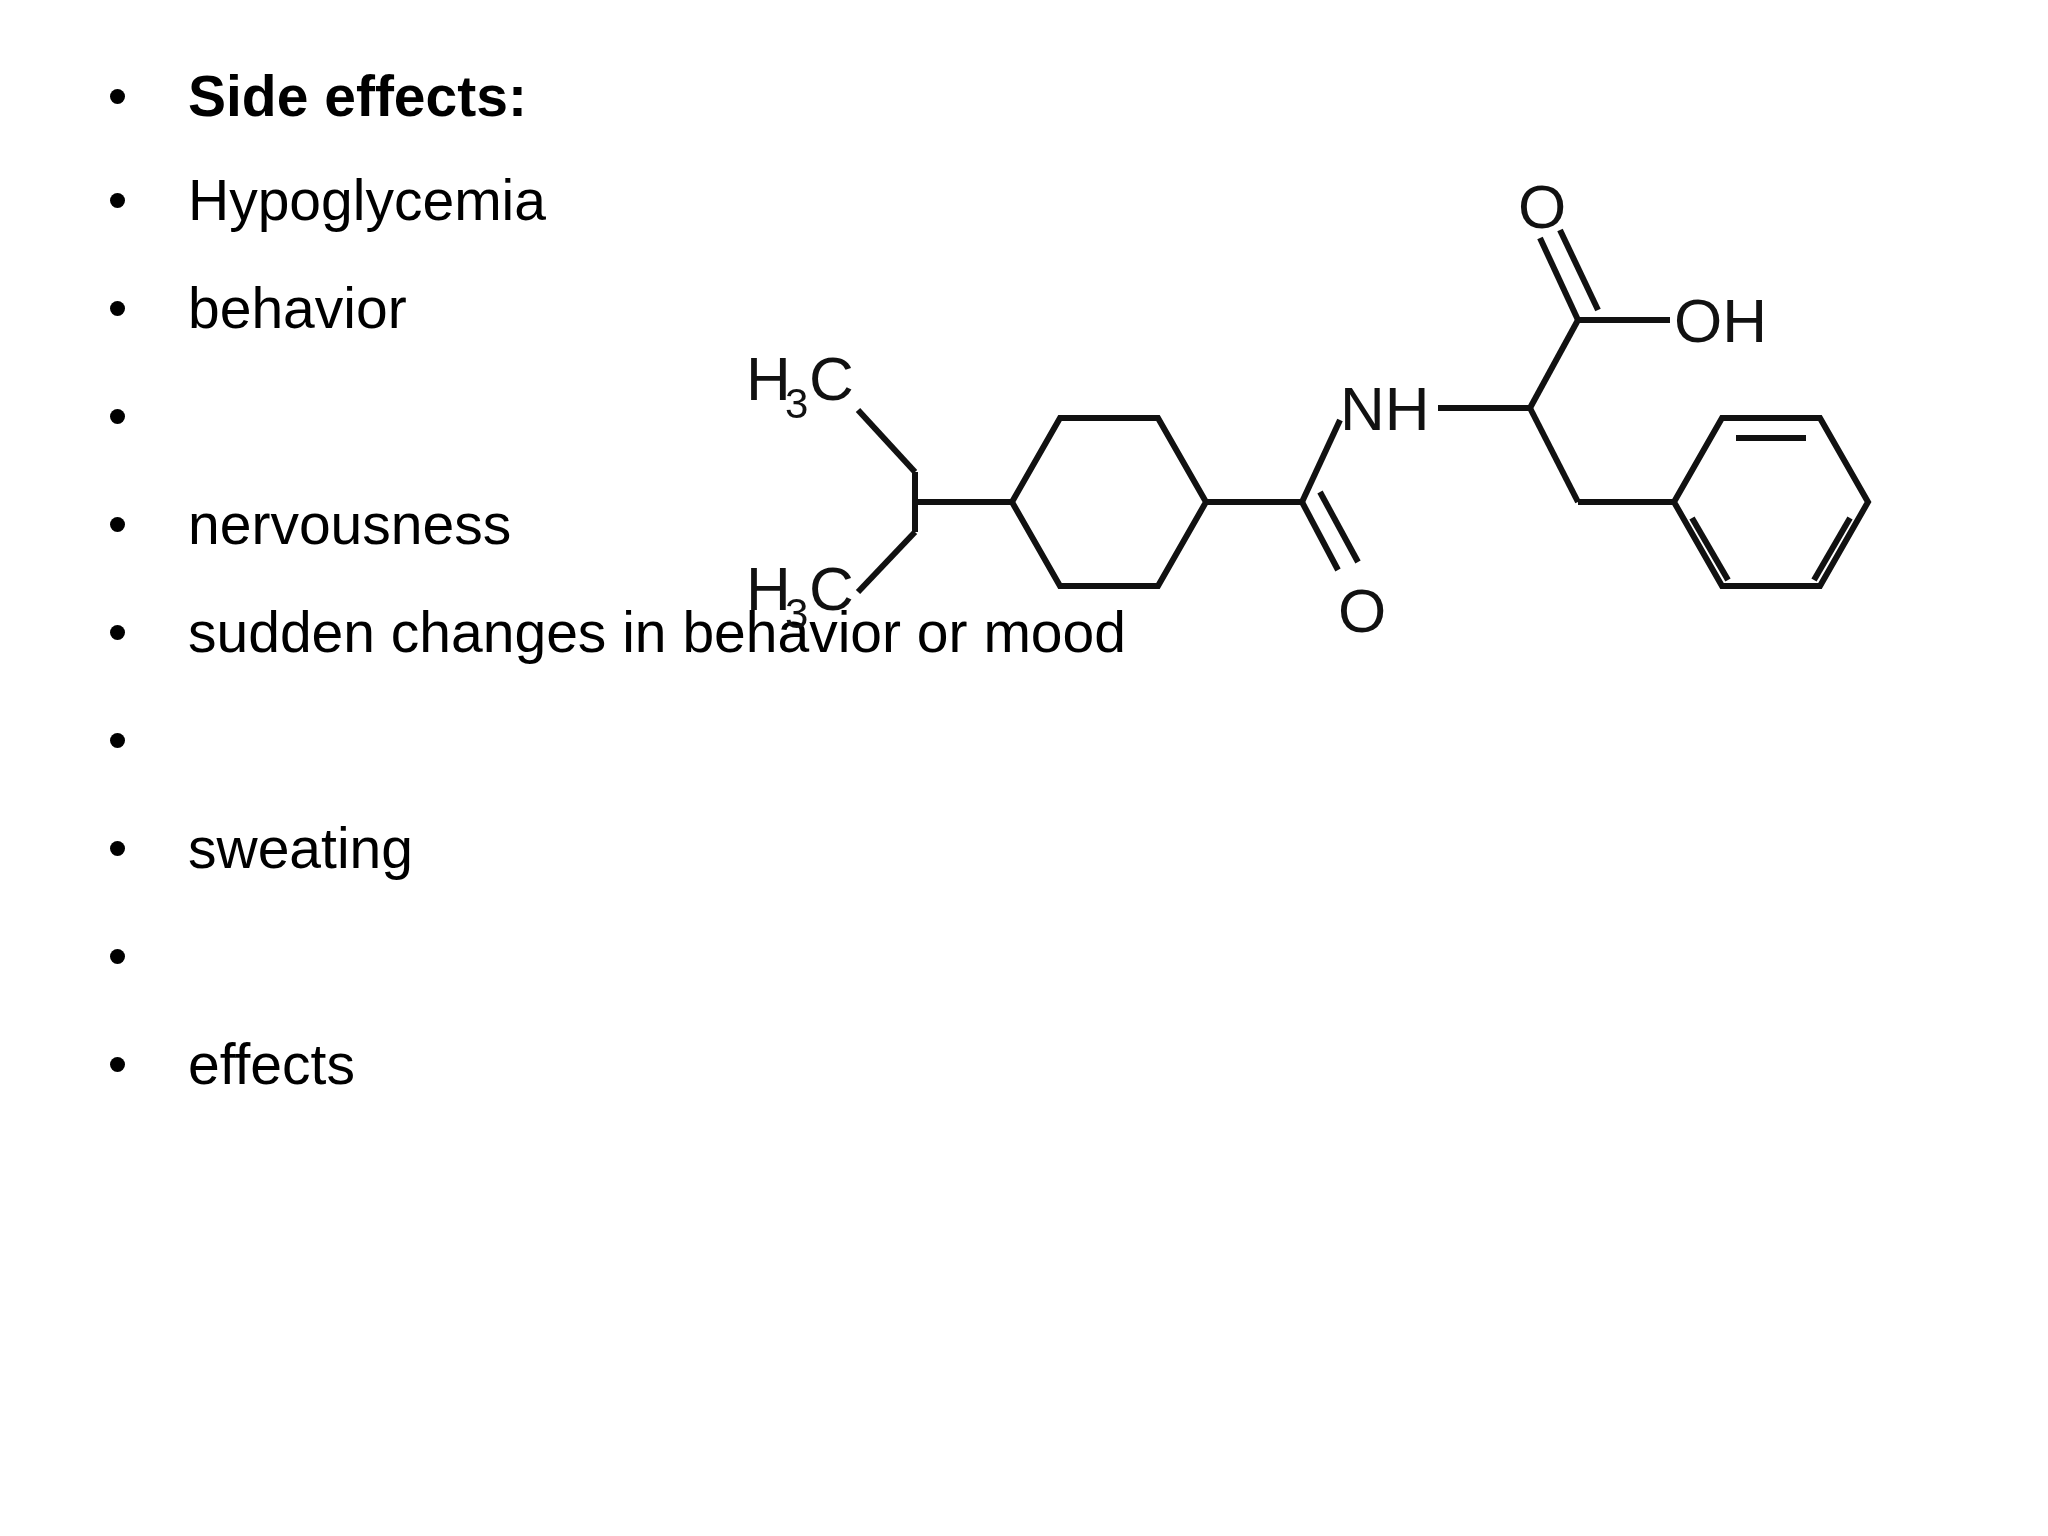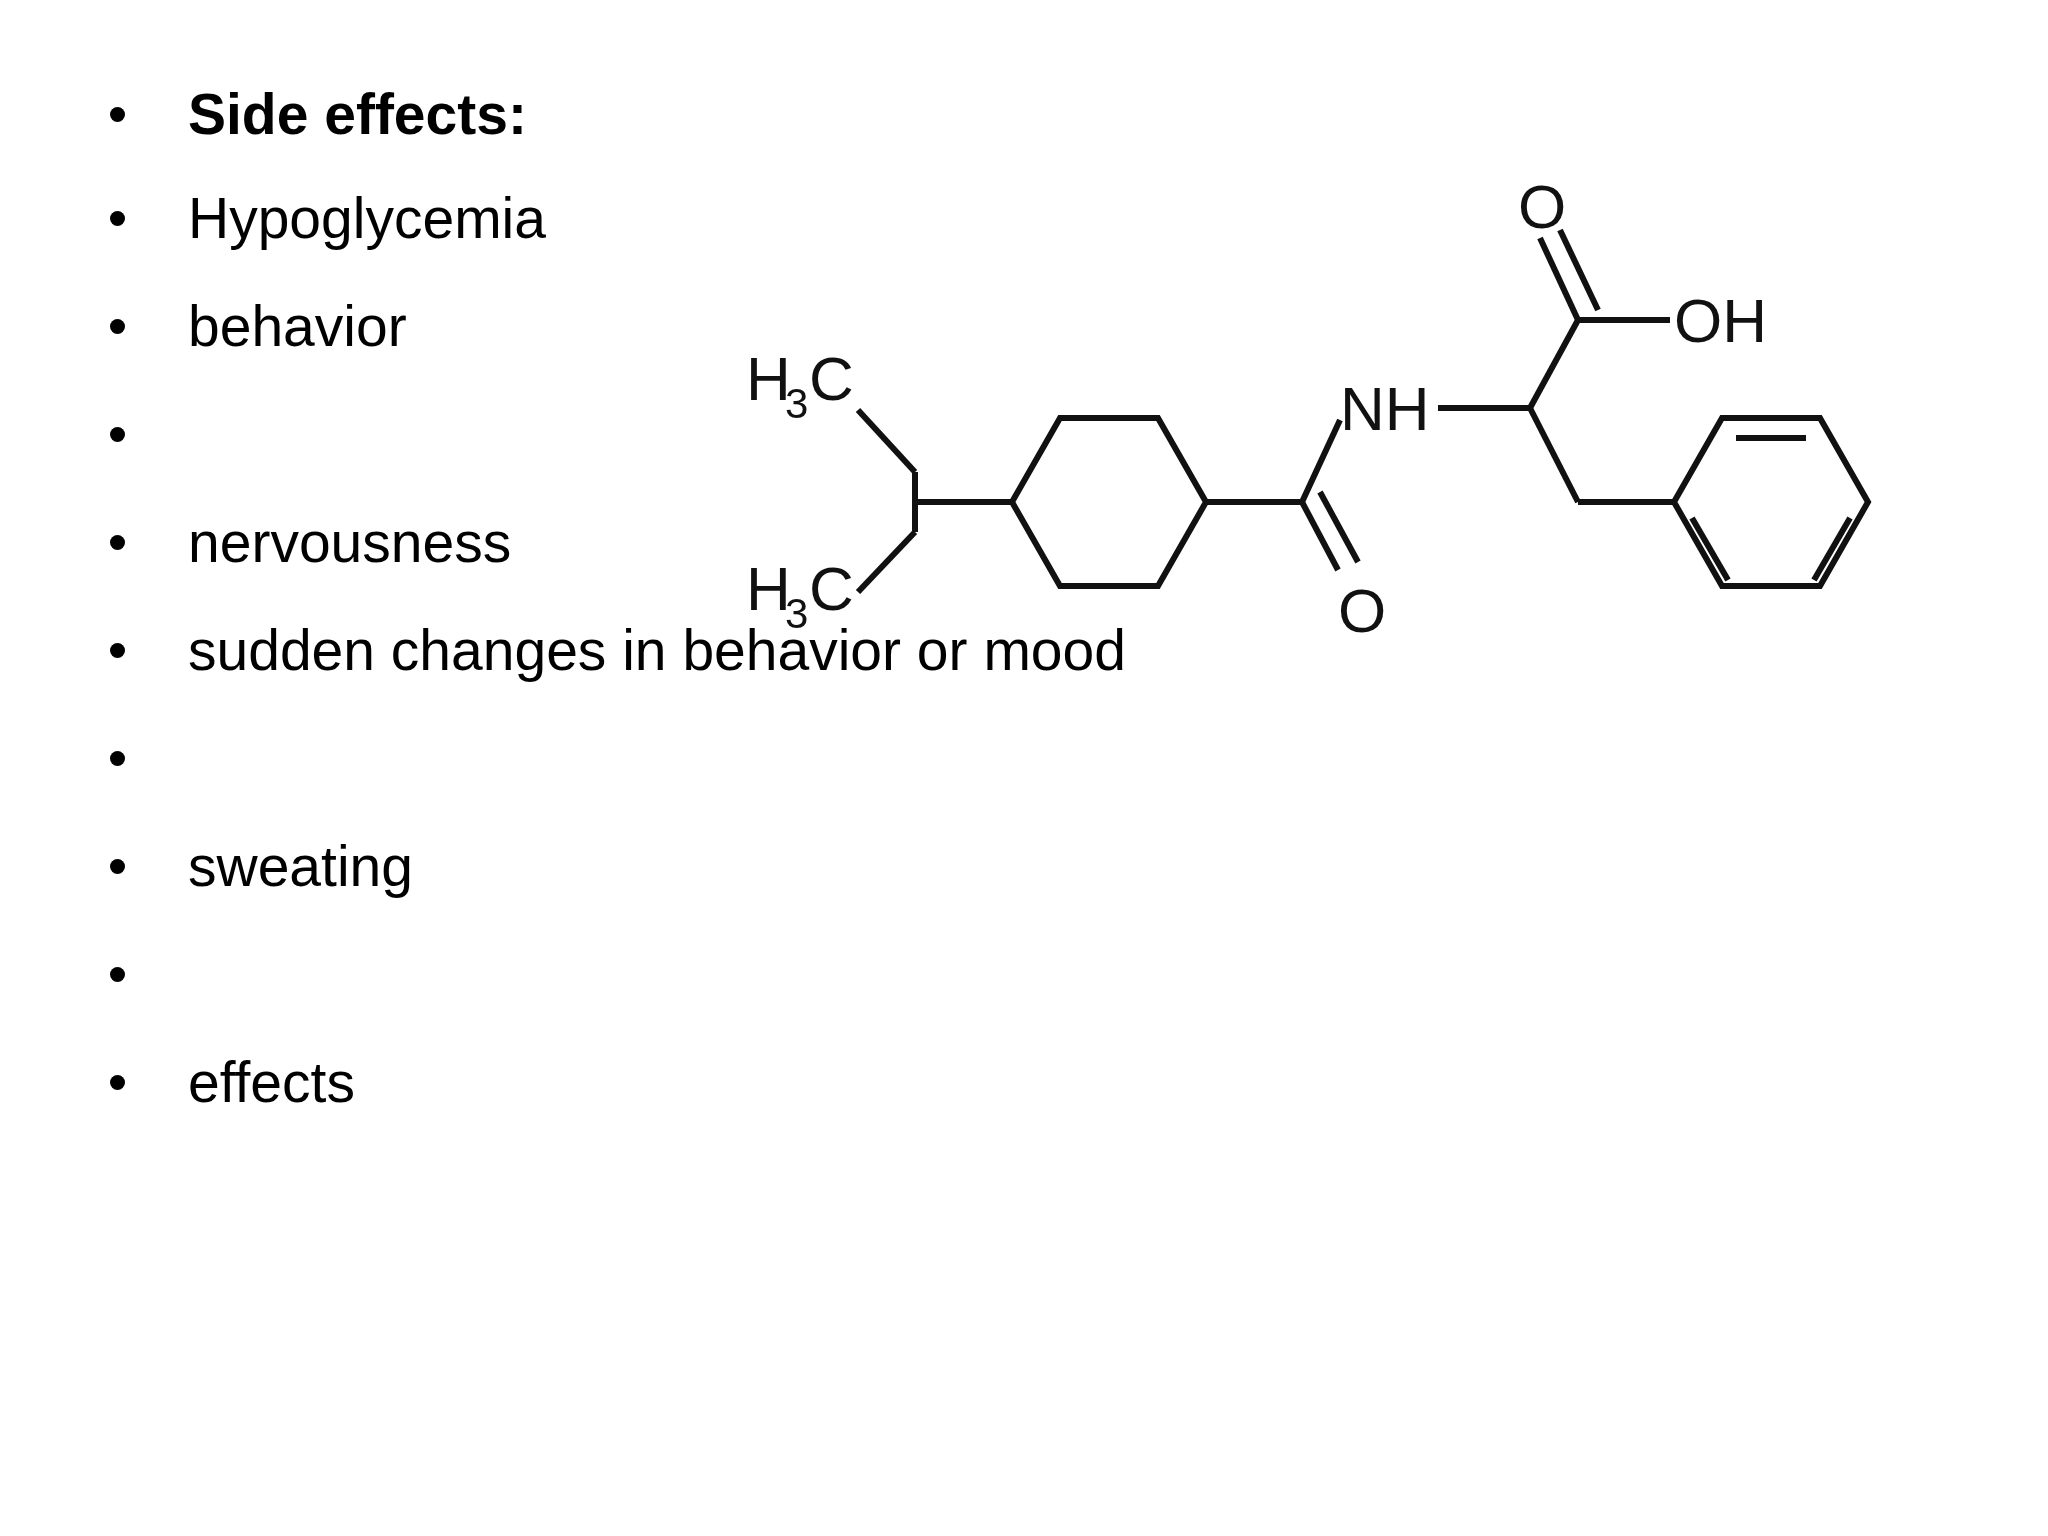--- a/index.html
+++ b/index.html
@@ -14,21 +14,21 @@
     background: #ffffff;
     overflow: hidden;
     font-family: "Liberation Sans", sans-serif;
     color: #000000;
   }
 
   
   #bullet-list {
     position: absolute;
     left: 110px;
-    top: 64px;
+    top: 46px;
     width: 1200px;
     margin: 0;
     padding: 0;
     list-style: none;
   }
   .bullet-item {
     position: relative;
     padding-left: 78px;
     height: 108px;
     line-height: 108px;

